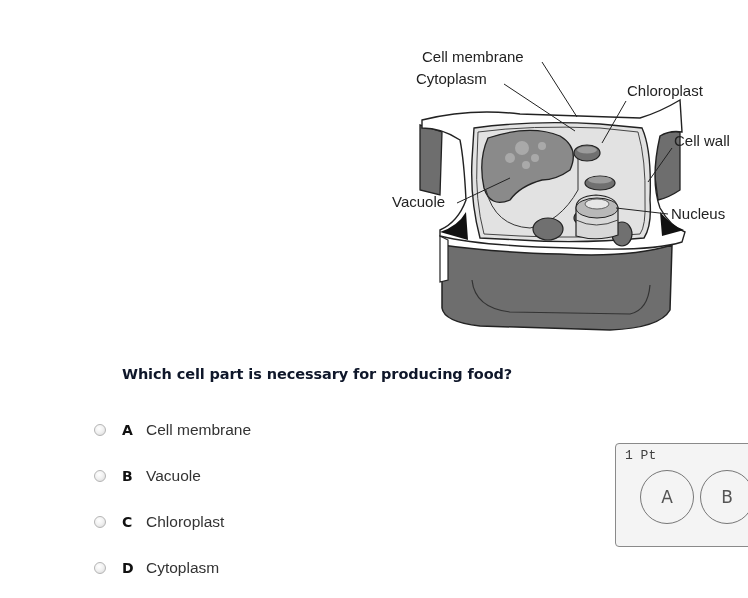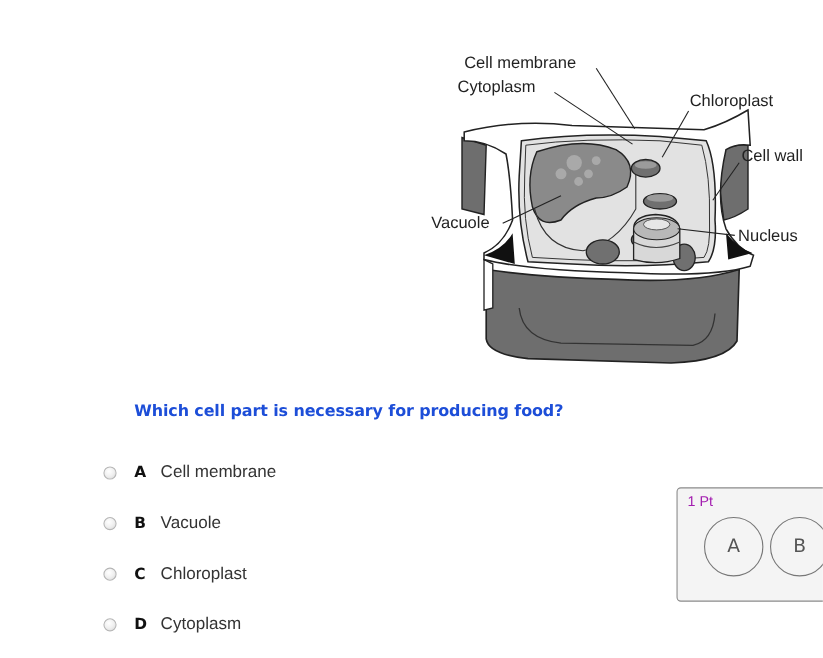--- a/index.html
+++ b/index.html
@@ -1,27 +1,27 @@
 <!DOCTYPE html>
 <html><head>
 <meta charset="utf-8">
 <style>
   html, body { margin:0; padding:0; background:#ffffff; }
   body { width:748px; height:598px; position:relative; overflow:hidden; font-family:"DejaVu Sans", sans-serif; color:#222; }
   .diagram { position:absolute; left:380px; top:40px; width:368px; height:300px; }
   .diagram svg { width:100%; height:100%; display:block; }
   .diagram text { font-family:"Liberation Sans", sans-serif; font-size:15px; fill:#222; }
-  .question { position:absolute; left:122px; top:366px; font-family:"DejaVu Sans", sans-serif; font-weight:bold; font-size:14.5px; color:#1d4ed8; letter-spacing:-0.1px; }
+  .question { position:absolute; left:122px; top:366px; font-family:"DejaVu Sans", sans-serif; font-weight:bold; font-size:14.5px; color:#0f172a; letter-spacing:-0.1px; }
   .options { position:absolute; left:94px; top:420px; }
   .option { position:absolute; left:0; height:20px; display:flex; align-items:center; white-space:nowrap; cursor:pointer; }
   .radio { width:12px; height:12px; border-radius:50%; border:1px solid #b5b5b5; background:radial-gradient(circle at 40% 35%, #ffffff 0%, #f0f0f0 50%, #d6d6d6 100%); box-sizing:border-box; }
   .letter { margin-left:16px; font-family:"DejaVu Sans", sans-serif; font-weight:bold; font-size:14px; color:#111; width:13px; }
   .opt-text { margin-left:11px; font-family:"Liberation Sans", sans-serif; font-size:15.5px; color:#333; }
   .scorebox { position:absolute; left:615px; top:443px; width:150px; height:104px; border:1.5px solid #8a8a8a; border-radius:4px; background:#f4f4f4; box-sizing:border-box; }
-  .pts { position:absolute; left:9px; top:4px; font-family:Liberation Sans, sans-serif; font-size:13px; color:#a21caf; }
+  .pts { position:absolute; left:9px; top:4px; font-family:Liberation Mono, monospace; font-size:13px; color:#404040; }
   .circ { position:absolute; top:26px; width:54px; height:54px; border-radius:50%; border:1.3px solid #777; box-sizing:border-box; display:flex; align-items:center; justify-content:center; font-family:"DejaVu Sans", sans-serif; font-size:17px; color:#555; background:#f4f4f4; cursor:pointer; }
 </style>
 </head>
 <body>
 
 <div class="diagram">
   <svg viewBox="0 0 368 300" xmlns="http://www.w3.org/2000/svg">
 
     <path d="M62 205 L62 268 Q64 282 100 286 L230 290 Q280 288 290 270 L292 205 Q250 218 180 214 Q110 212 62 205 Z" fill="#6e6e6e" stroke="#222" stroke-width="1.5"></path>
     <path d="M92 240 Q95 268 130 272 L250 274 Q268 270 270 245" fill="none" stroke="#333" stroke-width="1.2"></path>

